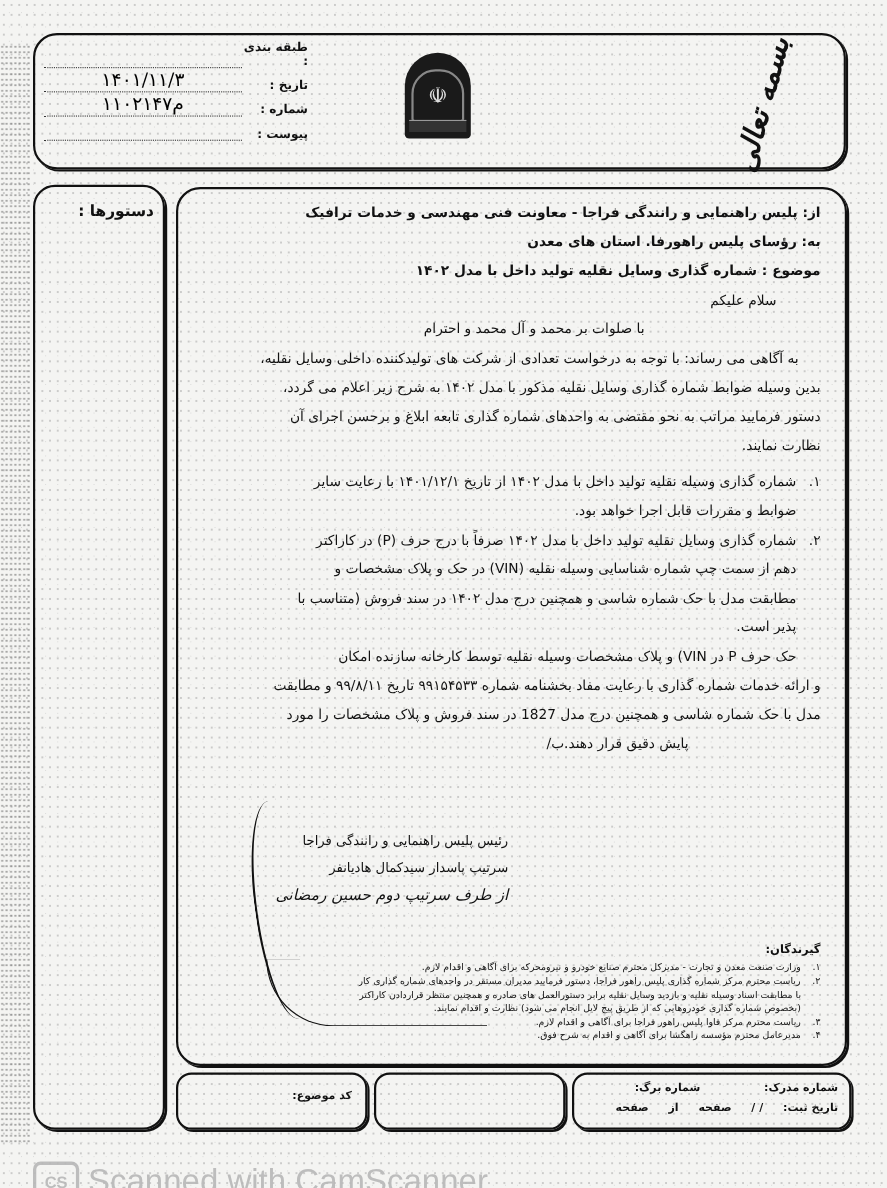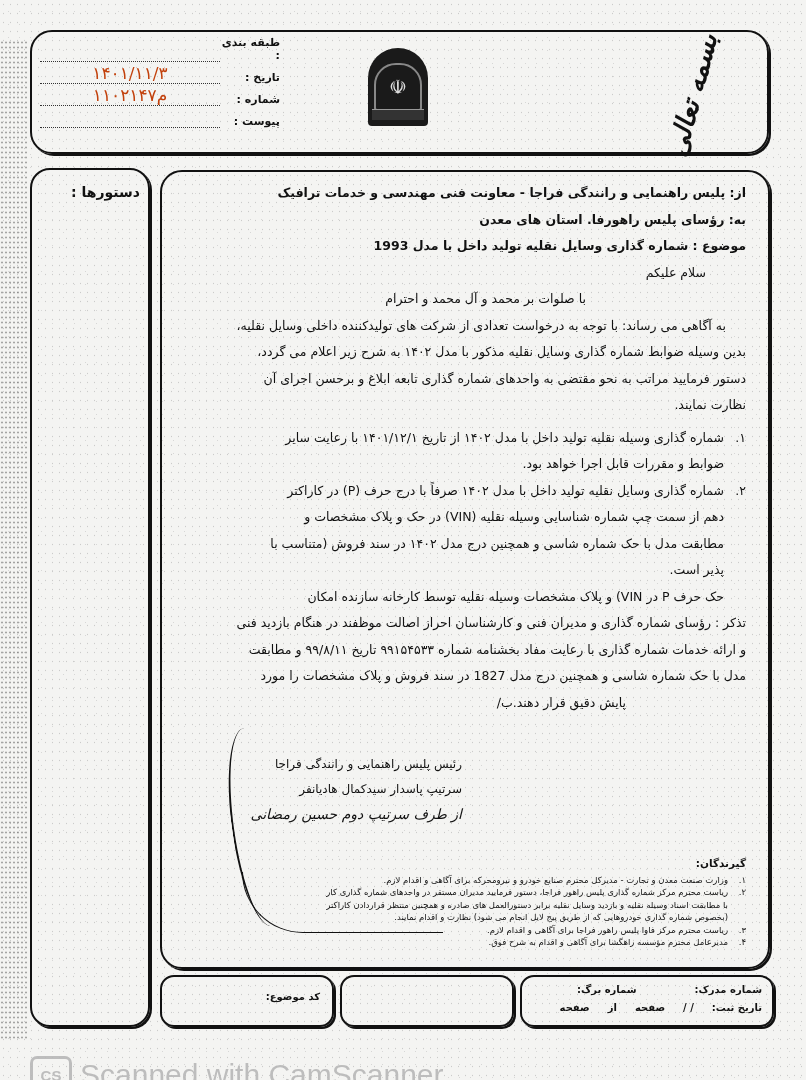--- a/index.html
+++ b/index.html
@@ -34,21 +34,21 @@
   #footer-box-right { left: 520px; top: 975px; width: 250px; height: 48px; border-radius: 14px; }
   #footer-box-mid { left: 340px; top: 975px; width: 170px; height: 48px; border-radius: 14px; }
   #footer-box-left { left: 160px; top: 975px; width: 170px; height: 48px; border-radius: 14px; }
 
   .rtl { direction: rtl; text-align: right; }
   .meta-fields { position: absolute; left: 40px; top: 40px; width: 240px; }
   .meta-row { display: flex; direction: rtl; align-items: flex-end; height: 22px; font-size: 11px; font-weight: bold; }
   .meta-row .label { width: 60px; text-align: right; }
   .meta-row .value {
     flex: 1; border-bottom: 1px dotted #333; text-align: center;
-    font-family: "DejaVu Serif", serif; font-size: 17px; font-weight: normal; color: #c2410c;
+    font-family: "DejaVu Serif", serif; font-size: 17px; font-weight: normal; color: #000000;
     letter-spacing: 1px; direction: ltr;
   }
   .emblem {
     position: absolute; left: 368px; top: 48px; width: 60px; height: 78px;
     background: #1a1a1a; border-radius: 30px 30px 4px 4px;
     display: flex; align-items: center; justify-content: center;
   }
   .emblem .inner {
     width: 44px; height: 44px; border: 2px solid #888; border-radius: 22px 22px 3px 3px;
     color: #ddd; font-size: 20px; display: flex; align-items: center; justify-content: center;
@@ -132,21 +132,21 @@
 <div class="basmala rtl">بسمه تعالی</div>
 
 <div class="box" id="dastoor-box">
   <div class="dastoor-label rtl">دستورها :</div>
 </div>
 
 <div class="box" id="main-box">
   <div class="main-content rtl">
     <div class="line b">از: پلیس راهنمایی و رانندگی فراجا - معاونت فنی مهندسی و خدمات ترافیک</div>
     <div class="line b">به: رؤسای پلیس راهورفا. استان های معدن</div>
-    <div class="line b">موضوع : شماره گذاری وسایل نقلیه تولید داخل با مدل 1993</div>
+    <div class="line b">موضوع : شماره گذاری وسایل نقلیه تولید داخل با مدل ۱۴۰۲</div>
     <div class="line" style="padding-right:40px">سلام علیکم</div>
     <div class="line greeting2">با صلوات بر محمد و آل محمد و احترام</div>
 
     <div class="line indent1">به آگاهی می رساند: با توجه به درخواست تعدادی از شرکت های تولیدکننده داخلی وسایل نقلیه،</div>
     <div class="line">بدین وسیله ضوابط شماره گذاری وسایل نقلیه مذکور با مدل ۱۴۰۲ به شرح زیر اعلام می گردد،</div>
     <div class="line">دستور فرمایید مراتب به نحو مقتضی به واحدهای شماره گذاری تابعه ابلاغ و برحسن اجرای آن</div>
     <div class="line">نظارت نمایند.</div>
 
     <div class="list-item" style="margin-top:6px">
       <span class="num">۱.</span>
@@ -159,21 +159,20 @@
       <span class="num">۲.</span>
       <div class="body">
         <div class="line">شماره گذاری وسایل نقلیه تولید داخل با مدل ۱۴۰۲ صرفاً با درج حرف (P) در کاراکتر</div>
         <div class="line">دهم از سمت چپ شماره شناسایی وسیله نقلیه (VIN) در حک و پلاک مشخصات و</div>
         <div class="line">مطابقت مدل با حک شماره شاسی و همچنین درج مدل ۱۴۰۲ در سند فروش (متناسب با</div>
         <div class="line">پذیر است.</div>
         <div class="line">حک حرف P در VIN) و پلاک مشخصات وسیله نقلیه توسط کارخانه سازنده امکان</div>
       </div>
     </div>
 
-    <div class="line">تذکر : رؤسای شماره گذاری و مدیران فنی و کارشناسان احراز اصالت موظفند در هنگام بازدید فنی</div>
     <div class="line">و ارائه خدمات شماره گذاری با رعایت مفاد بخشنامه شماره ۹۹۱۵۴۵۳۳ تاریخ ۹۹/۸/۱۱ و مطابقت</div>
     <div class="line">مدل با حک شماره شاسی و همچنین درج مدل 1827 در سند فروش و پلاک مشخصات را مورد</div>
     <div class="line" style="padding-right:120px">پایش دقیق قرار دهند.ب/</div>
   </div>
 
   <div class="sig-scribble"></div>
   <div class="sig-loop"></div>
   <div class="signature-block rtl">
     <div class="b">رئیس پلیس راهنمایی و رانندگی فراجا</div>
     <div>سرتیپ پاسدار سیدکمال هادیانفر</div>

